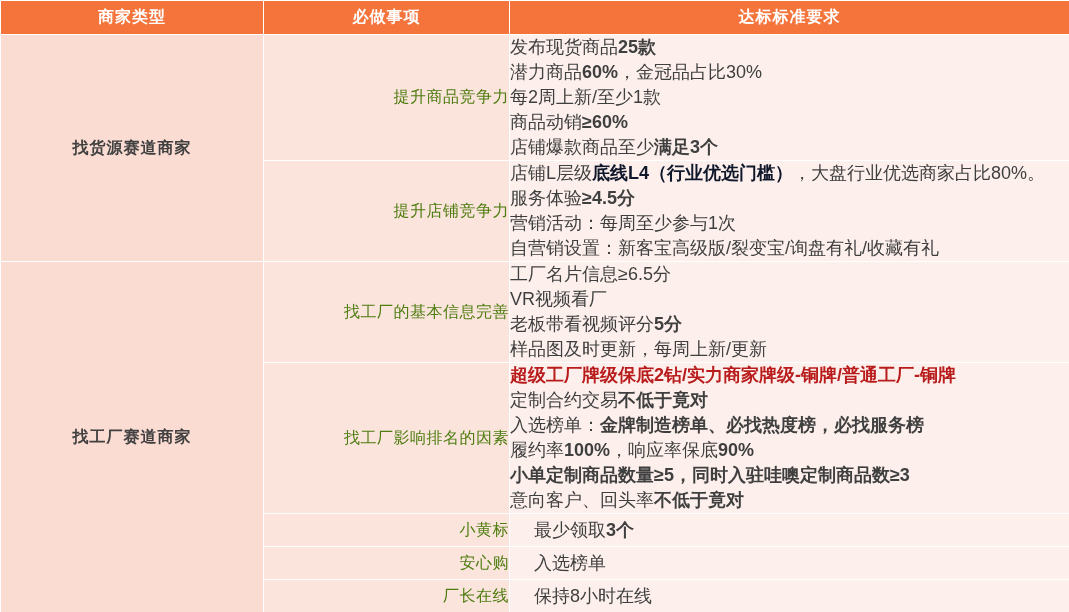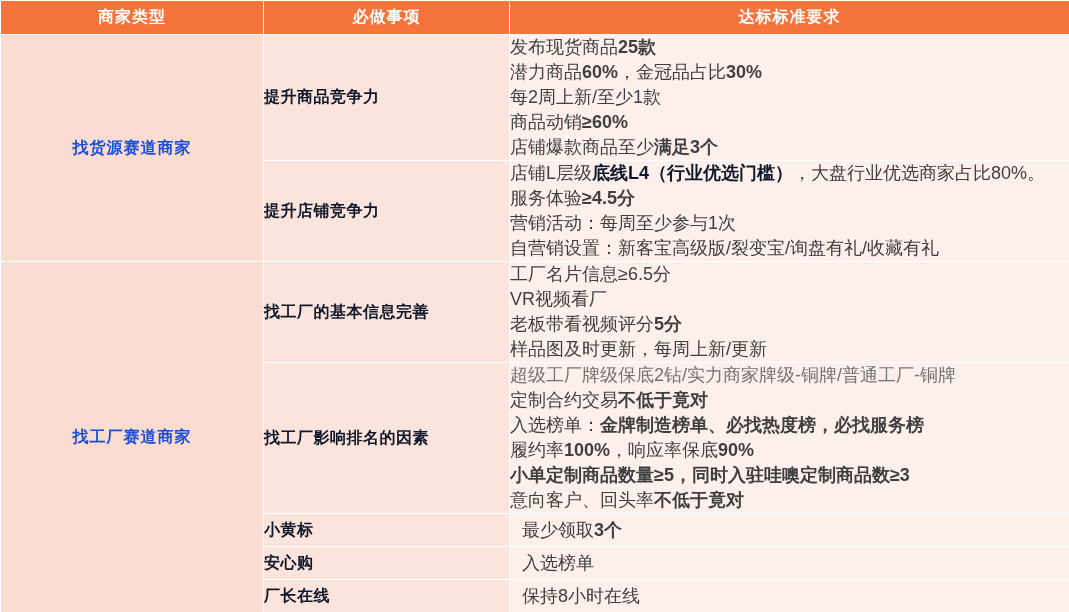--- a/index.html
+++ b/index.html
@@ -34,48 +34,48 @@
     letter-spacing: 1px;
   }
   
   col.c1 { width: 263px; }
   col.c2 { width: 246px; }
   col.c3 { width: 560px; }
 
   
   .cat {
     background: #fbdcd3;
-    color: #1d4ed8;
+    color: #404040;
     font-weight: bold;
     font-size: 16px;
     text-align: center;
     letter-spacing: 1px;
   }
   
   .task {
     background: #fbe4dc;
-    color: #0f172a;
-    font-weight: bold;
+    color: #4d7c0f;
+    font-weight: normal;
     font-size: 16px;
-    text-align: left;
+    text-align: right;
     letter-spacing: .5px;
   }
   
   .detail {
     background: #fdf0ec;
     color: #3f3f3f;
     font-size: 18px;
     text-align: left;
     padding: 7px 0 7px 12px;
     line-height: 25px;
   }
   .detail .line { white-space: nowrap; }
   .red { color: #0f172a; font-weight: bold; }
-  .purple { color: #737373; font-weight: normal; }
-  .short-row .detail { line-height: 20px; padding: 6px 0 6px 12px; }
+  .purple { color: #b91c1c; font-weight: bold; }
+  .short-row .detail { line-height: 20px; padding: 6px 0 6px 24px; }
 </style>
 </head>
 <body>
 
 <table class="req-table">
   <colgroup>
     <col class="c1">
       <col class="c2">
       <col class="c3">
   </colgroup>
@@ -85,21 +85,21 @@
       <th class="hdr">必做事项</th>
       <th class="hdr">达标标准要求</th>
     </tr>
   </thead>
   <tbody>
     <tr>
       <td class="cat" rowspan="2">找货源赛道商家</td>
       <td class="task">提升商品竞争力</td>
       <td class="detail">
           <div class="line"><span>发布现货商品</span><span style="font-weight: bold;">25款</span></div>
-          <div class="line"><span>潜力商品</span><span style="font-weight: bold; margin-top: 48px;">60%</span><span>，金冠品占比</span><span style="font-weight: bold;">30%</span></div>
+          <div class="line"><span>潜力商品</span><span style="font-weight: bold; margin-top: 48px;">60%</span><span>，金冠品占比</span><span style="font-weight: normal;">30%</span></div>
           <div class="line"><span>每2周上新/至少1款</span></div>
           <div class="line"><span>商品动销</span><span style="font-weight: bold;">≥60%</span></div>
           <div class="line"><span>店铺爆款商品至少</span><span style="font-weight: bold; margin-top: 14px;">满足3个</span></div>
         </td>
     </tr>
     <tr>
       <td class="task">提升店铺竞争力</td>
       <td class="detail">
           <div class="line"><span>店铺L层级</span><span class="red">底线L4（行业优选门槛）</span><span>，大盘行业优选商家占比80%。</span></div>
           <div class="line"><span>服务体验</span><span style="font-weight: bold;">≥4.5分</span></div>

